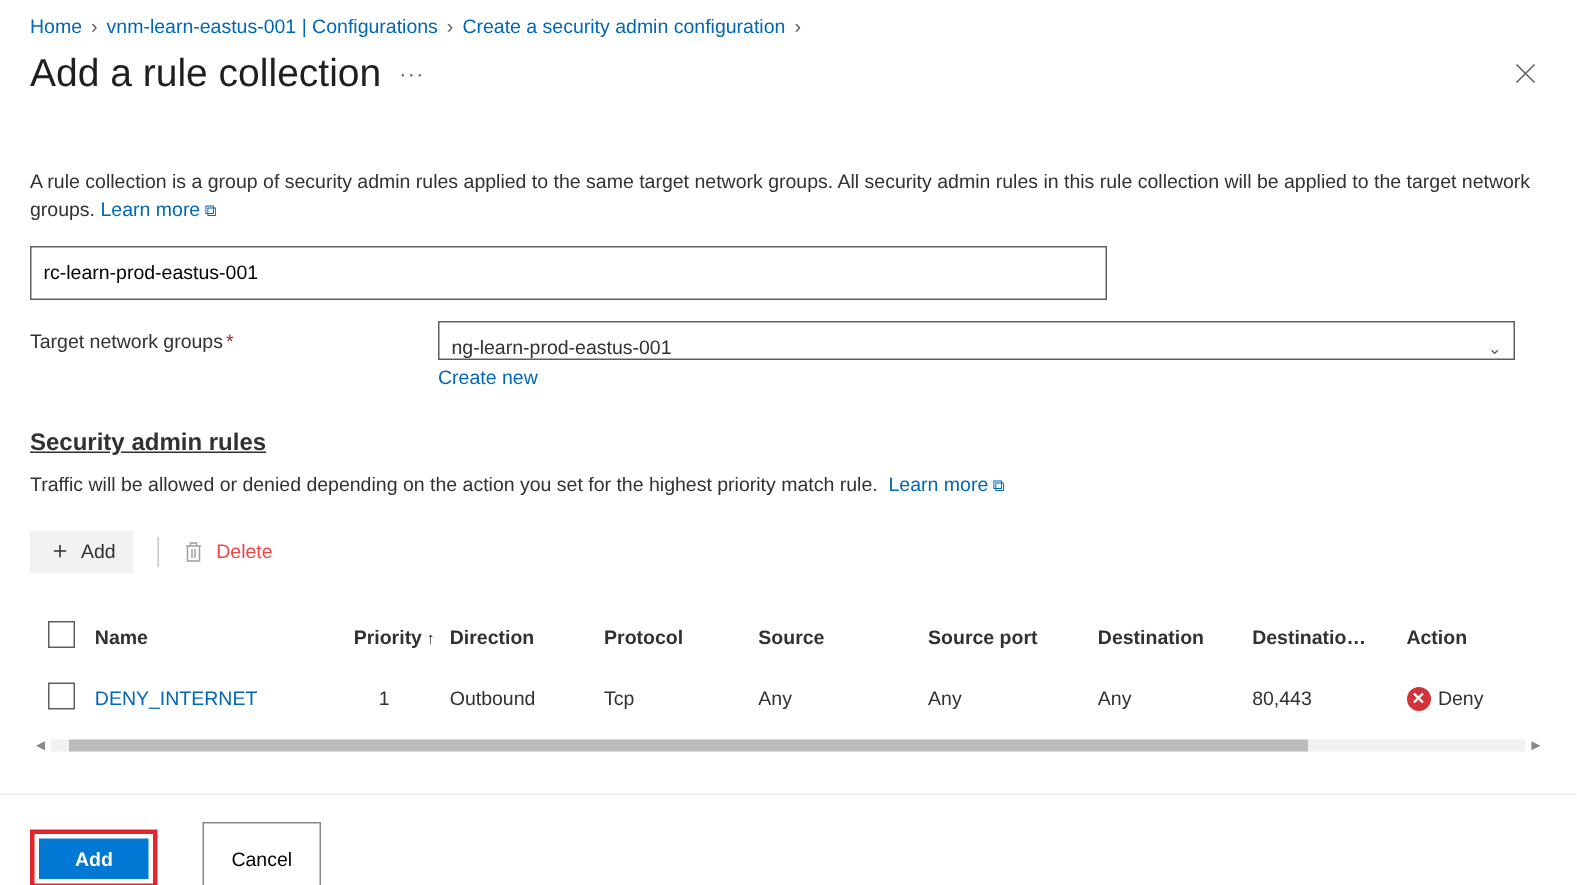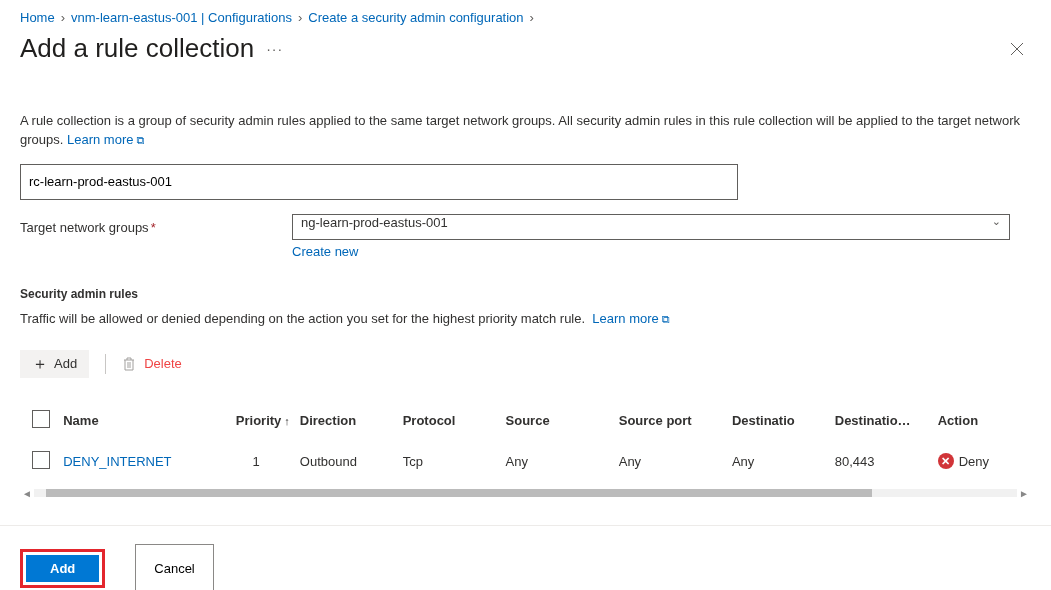--- a/index.html
+++ b/index.html
@@ -82,33 +82,34 @@
       font-size: 13px;
       font-family: inherit;
     }
     .dropdown {
       width: 718px;
       height: 26px;
       border: 1px solid #605e5c;
       padding: 0 8px;
       font-size: 13px;
       display: flex;
-      align-items: flex-start;
+      align-items: flex-end;
       justify-content: space-between;
       background: #fff;
       cursor: pointer;
     }
     .dropdown .chev { color: #605e5c; font-size: 11px; }
     .create-new { margin-top: 4px; display: inline-block; font-size: 13px; }
 
     
     .section-title {
       font-weight: 600;
-      font-size: 12px;
+      font-size: 16px;
       margin-top: 28px;
+      text-decoration: underline;
     }
     .section-sub {
       margin-top: 10px;
       font-size: 13px;
       color: #323130;
     }
 
     
     .toolbar {
       margin-top: 24px;
@@ -310,21 +311,21 @@
     <table>
       <thead>
         <tr>
           <th class="col-check"><input type="checkbox" style=""></th>
           <th style="width:130px">Name</th>
           <th style="width:100px;text-align:right"><span>Priority</span><span class="sort-arrow">↑</span></th>
           <th style="width:100px">Direction</th>
           <th style="width:100px">Protocol</th>
           <th style="width:110px">Source</th>
           <th style="width:110px">Source port</th>
-          <th style="width:100px">Destinatio</th>
+          <th style="width:100px">Destination</th>
           <th style="width:100px">Destinatio…</th>
           <th style="width:80px">Action</th>
         </tr>
       </thead>
       <tbody>
         <tr>
           <td class="col-check"><input type="checkbox" style=""></td>
           <td><a class="rule-link">DENY_INTERNET</a></td>
           <td style="text-align:right;padding-right:40px">1</td>
           <td>Outbound</td>

